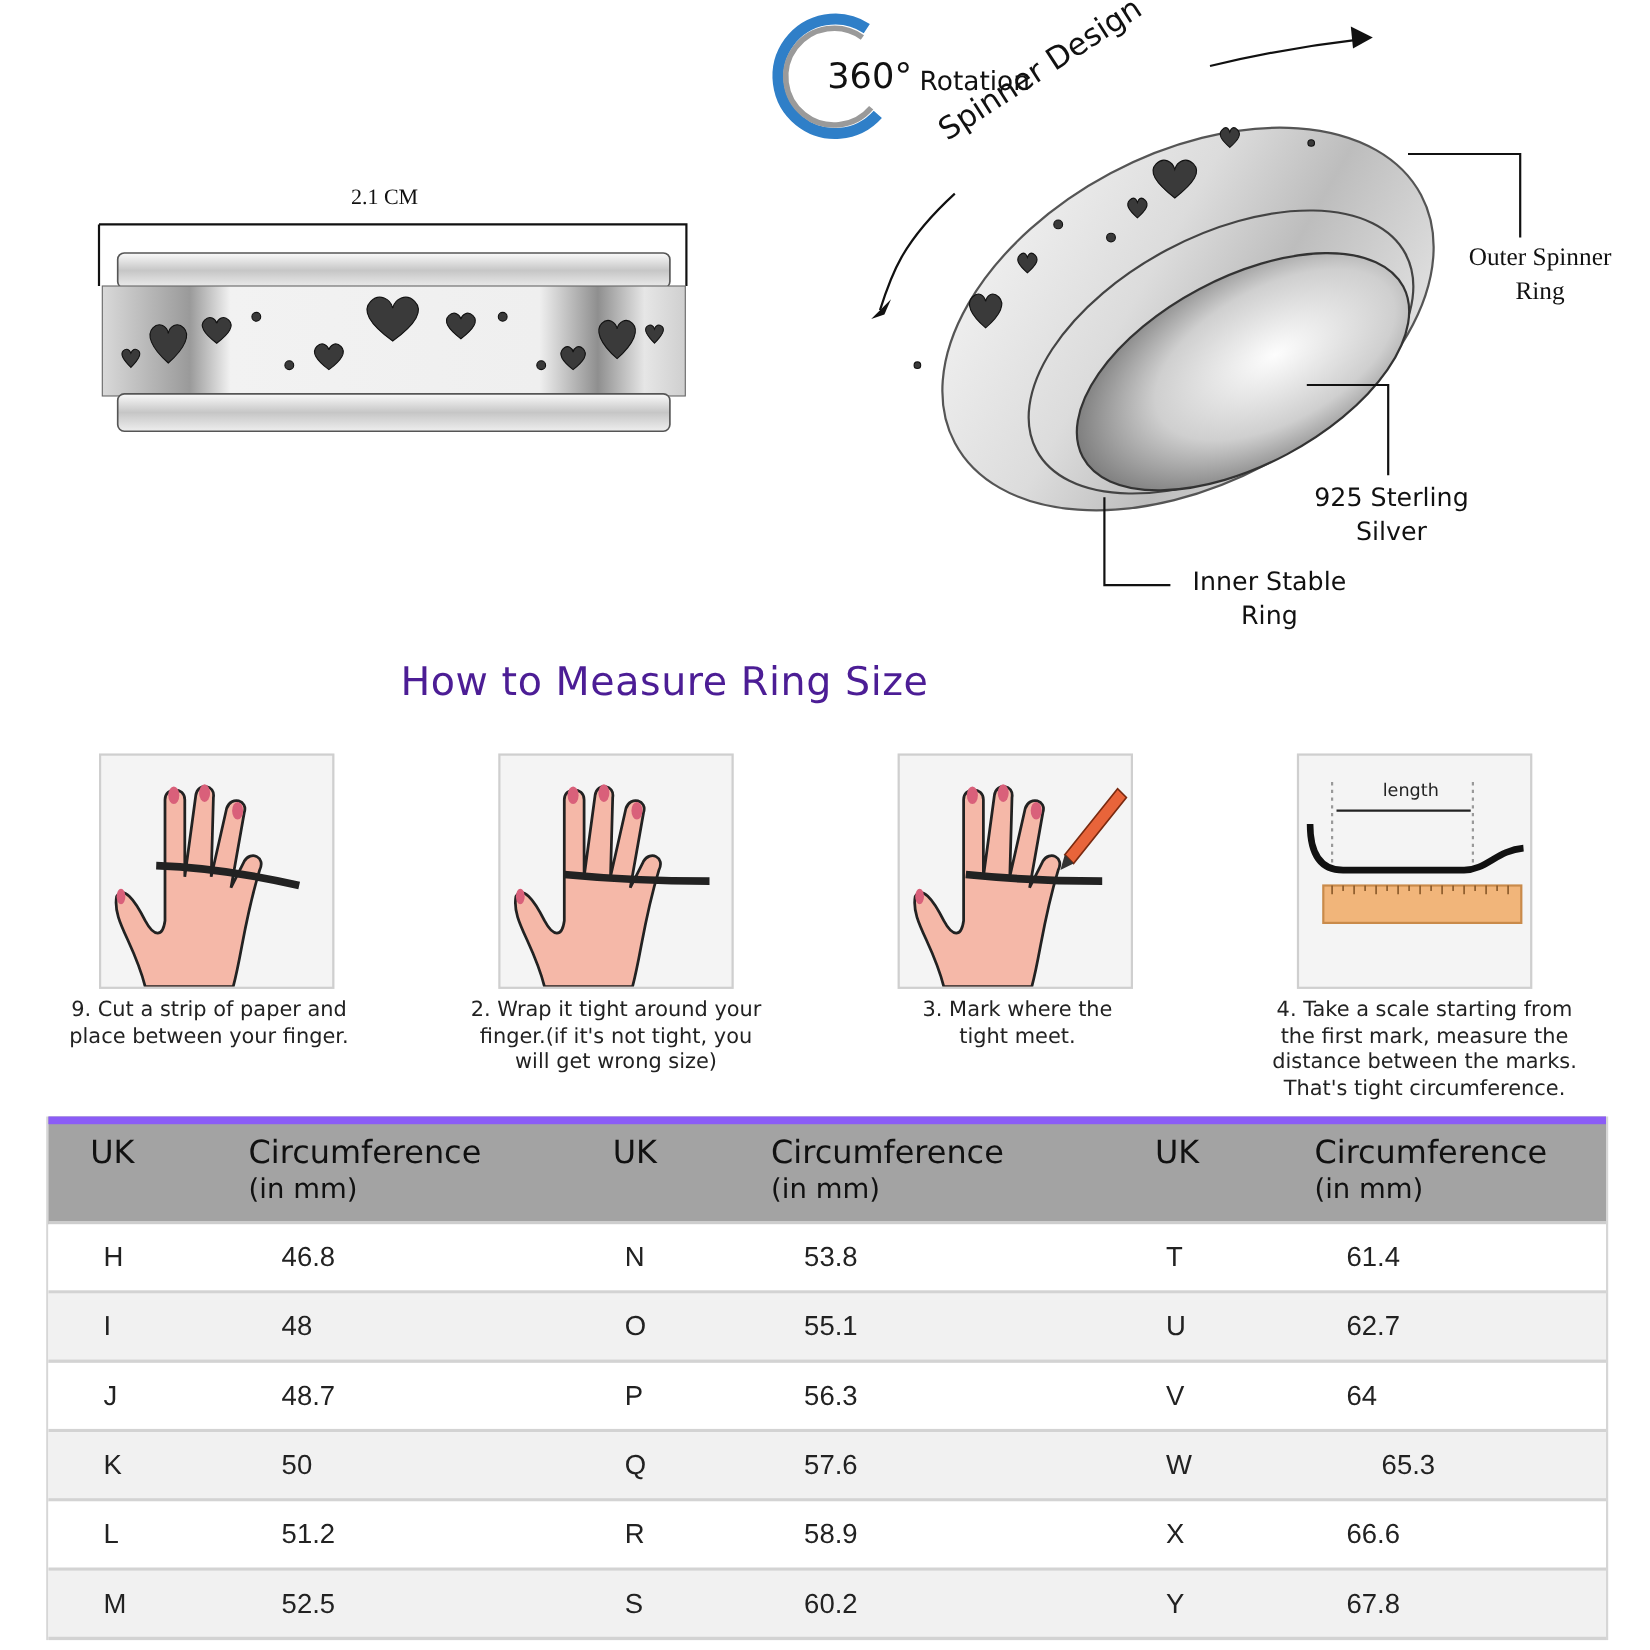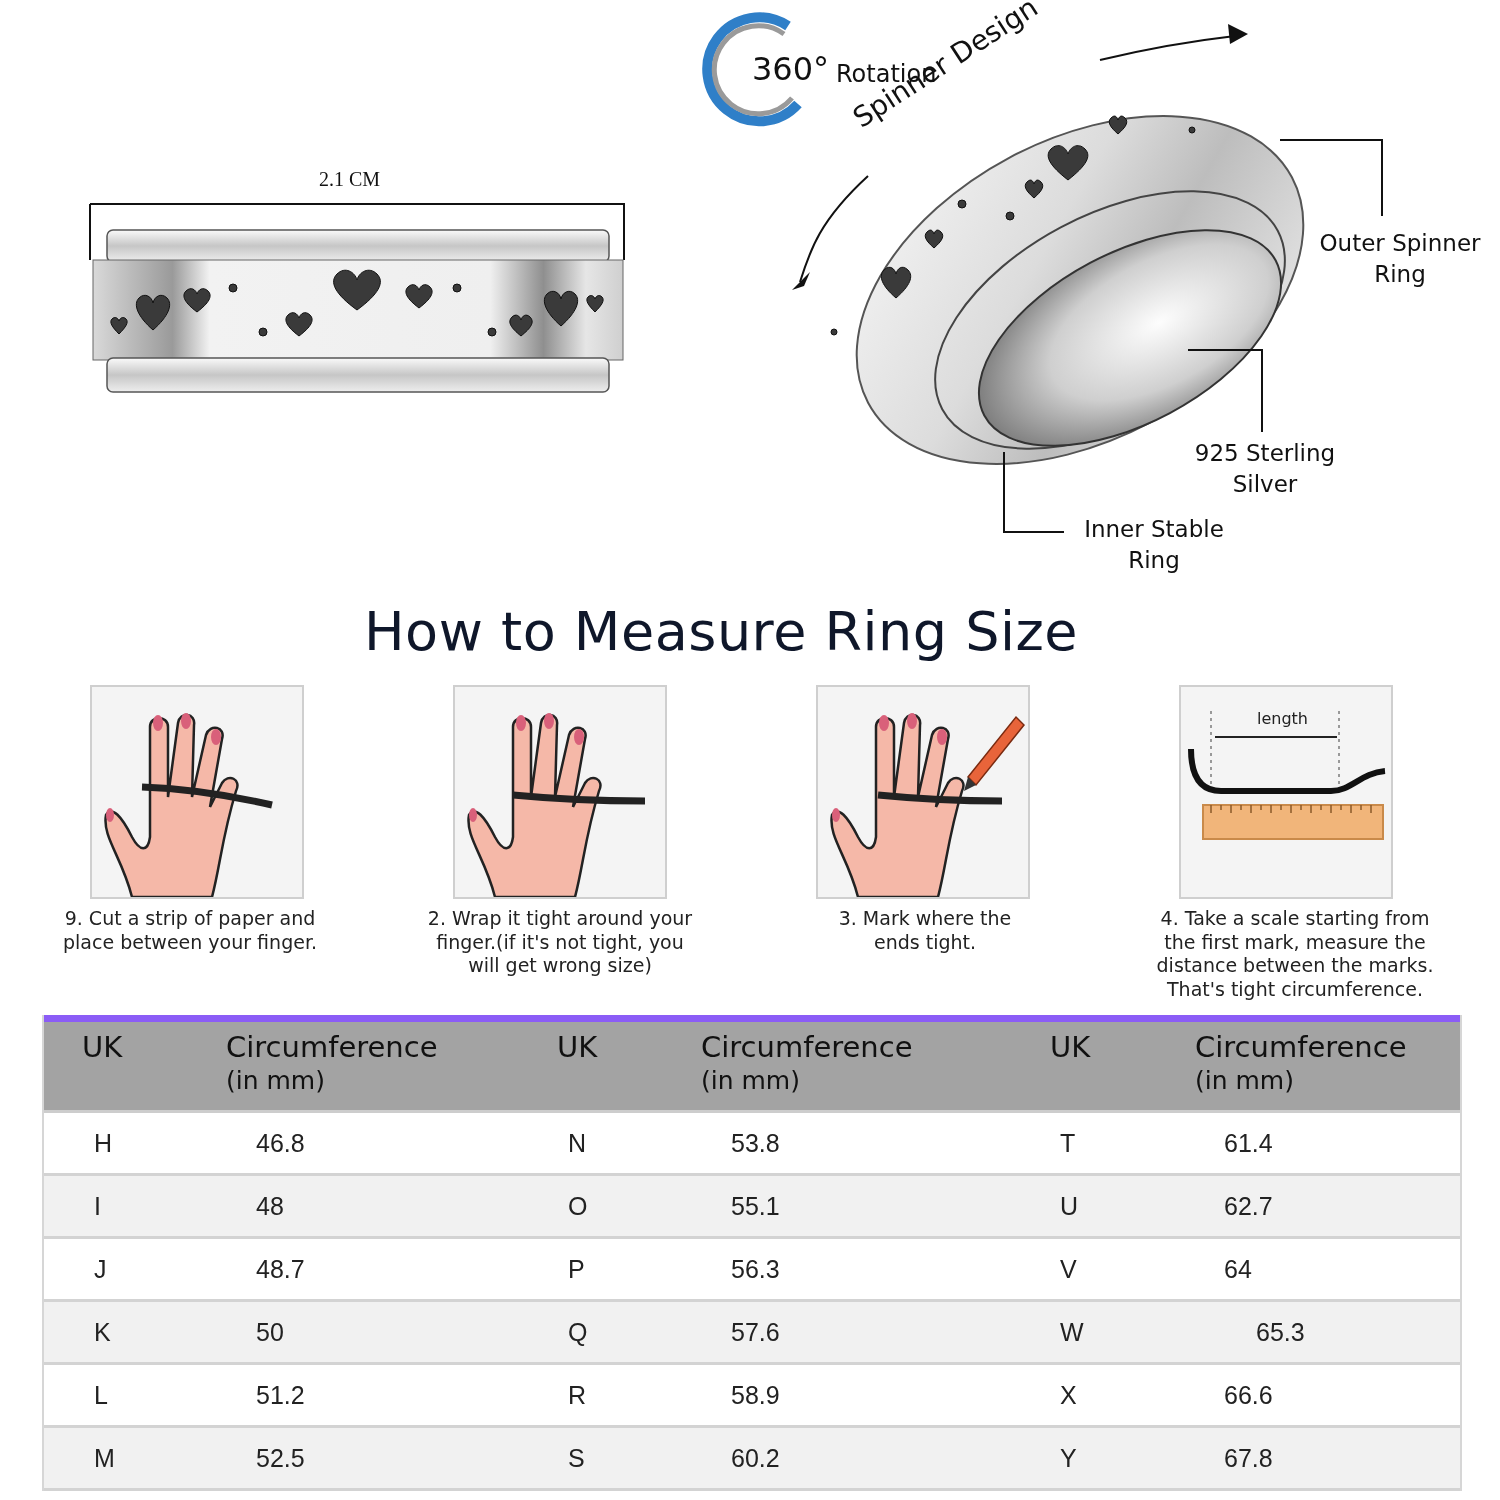--- a/index.html
+++ b/index.html
@@ -1,20 +1,20 @@
 <!DOCTYPE html>
 <html><head>
 <meta charset="utf-8">
 <style>
   html,body{margin:0;padding:0;background:#fff;}
   body{width:1500px;height:1500px;position:relative;overflow:hidden;font-family:"DejaVu Sans","Liberation Sans",sans-serif;color:#111;}
   .abs{position:absolute;}
   .label{font-family:"DejaVu Sans",sans-serif;font-size:23px;color:#111;text-align:center;line-height:31px;white-space:nowrap;}
   .dim-text{font-family:"Liberation Serif","DejaVu Serif",serif;font-size:20px;color:#111;}
-  .title{font-family:"DejaVu Sans",sans-serif;font-size:54px;font-weight:normal;letter-spacing:0.5px;color:#0f172a;white-space:nowrap;}
+  .title{font-family:"DejaVu Sans",sans-serif;font-size:36px;font-weight:normal;letter-spacing:0.5px;color:#4c1d95;white-space:nowrap;}
   .step-box{position:absolute;width:214px;height:214px;background:#f4f4f4;border:2px solid #cfcfcf;box-sizing:border-box;overflow:hidden;}
   .step-text{position:absolute;font-family:"DejaVu Sans",sans-serif;font-size:19px;line-height:23.5px;color:#222;text-align:center;white-space:nowrap;}
   .table{position:absolute;left:42px;top:1015px;width:1416px;border-left:2px solid #d6d6d6;border-right:2px solid #d6d6d6;}
   .thead{height:88px;background:#a3a3a3;border-top:7px solid #8b5cf6;border-bottom:3px solid #cdcdcd;position:relative;}
   .trow{height:60px;position:relative;border-bottom:3px solid #d3d3d3;}
   .trow.alt{background:#f1f1f1;}
   .trow.white{background:#fff;}
   .th{position:absolute;top:8px;font-family:"DejaVu Sans",sans-serif;font-size:29px;color:#111;line-height:34px;}
   .th .sub{font-size:25px;display:block;}
   .td{position:absolute;top:16px;font-family:"Liberation Sans",sans-serif;font-size:25px;color:#222;}
@@ -107,21 +107,21 @@
       <circle cx="382" cy="50" r="3"></circle>
       <circle cx="24" cy="252" r="3"></circle>
   </g>
 </svg>
 
 <svg class="abs" style="left:990px;top:130px;" width="400" height="420" viewBox="0 0 400 420">
   <path d="M290 10 H392 V86" fill="none" stroke="#111" stroke-width="2"></path>
   <path d="M198 220 H272 V302" fill="none" stroke="#111" stroke-width="2"></path>
   <path d="M14 322 V402 H74" fill="none" stroke="#111" stroke-width="2"></path>
 </svg>
-<div class="abs label" style="left:1305px;top:228px;width:190px;">
+<div class="abs label" style="left:1305px;top:218px;width:190px;font-family:Liberation Serif, serif;">
   <div>Outer Spinner</div>
   <div>Ring</div>
 </div>
 <div class="abs label" style="left:1180px;top:438px;width:170px;">
   <div>925 Sterling</div>
   <div>Silver</div>
 </div>
 <div class="abs label" style="left:1068px;top:514px;width:172px;">
   <div>Inner Stable</div>
   <div>Ring</div>
@@ -177,21 +177,21 @@
   <div>9. Cut a strip of paper and</div>
   <div>place between your finger.</div>
 </div>
 <div class="step-text" style="left:400px;top:907px;width:320px;">
   <div>2. Wrap it tight around your</div>
   <div>finger.(if it's not tight, you</div>
   <div>will get wrong size)</div>
 </div>
 <div class="step-text" style="left:800px;top:907px;width:250px;">
   <div>3. Mark where the</div>
-  <div>ends tight.</div>
+  <div>tight meet.</div>
 </div>
 <div class="step-text" style="left:1120px;top:907px;width:350px;">
   <div>4. Take a scale starting from</div>
   <div>the first mark, measure the</div>
   <div>distance between the marks.</div>
   <div>That's tight circumference.</div>
 </div>
 
 <div class="table">
   <div class="thead">

